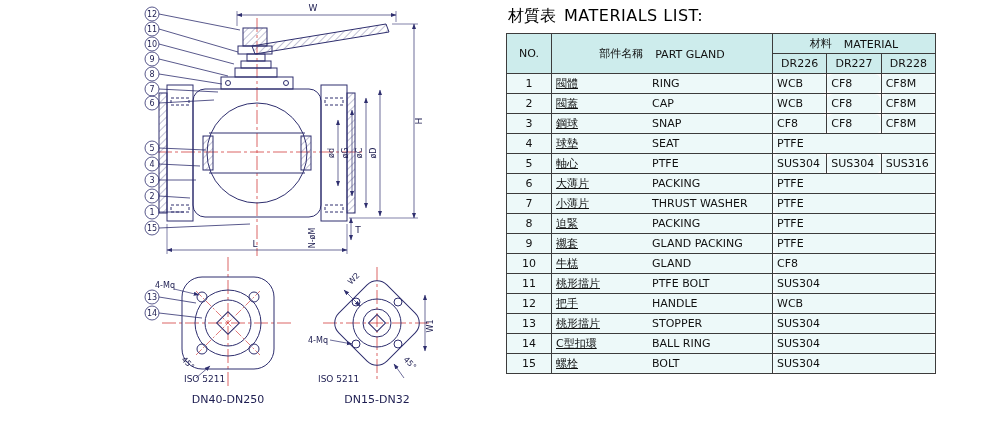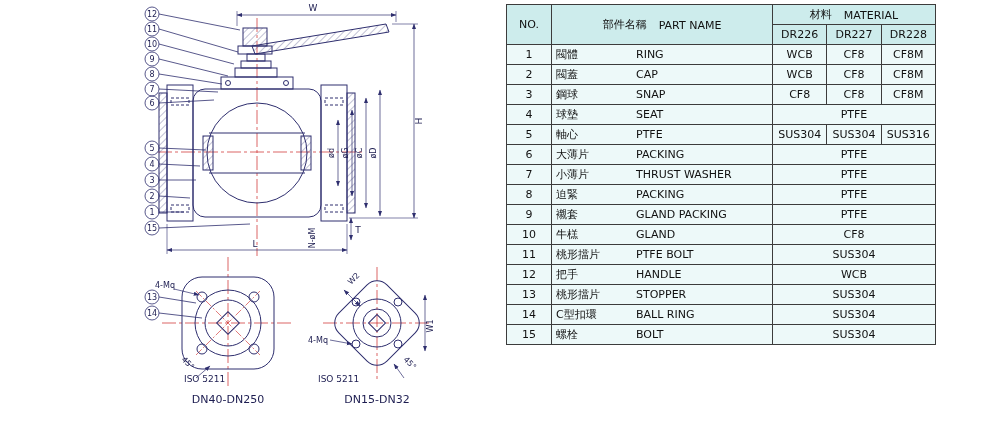--- a/index.html
+++ b/index.html
@@ -15,22 +15,22 @@
   table.mat th,table.mat td{border:1px solid #3c3c3c;padding:0 4px;height:19px;
        overflow:hidden;white-space:nowrap;}
   table.mat th{background:#cdecec;font-weight:normal;text-align:center;}
   table.mat td{background:#edf9f9;}
   th.no-col{width:36px;}
   th.name-col{width:212px;text-align:left;padding-left:10px;}
   th.g{width:56px;}
   th .hen{margin-left:12px;position:relative;top:1px;}
   td.c-no{text-align:center;}
   td.c-name{text-align:left;}
-  td.c-name .cn{display:inline-block;width:80px;}
-  td.c-mat{text-align:center;}
+  td.c-name .cn{display:inline-block;width:96px;text-decoration:underline;}
+  td.c-mat{border-radius:7px;}
 </style>
 </head>
 <body>
 
 <div class="stage">
 
   <svg class="diagram" width="505" height="428" viewBox="0 0 505 428">
     <defs>
       <pattern id="hatch" width="5" height="5" patternUnits="userSpaceOnUse" patternTransform="rotate(45)">
         <line x1="0" y1="0" x2="0" y2="5" stroke="#2e2e6e" stroke-width="0.6"></line>
@@ -194,26 +194,29 @@
     </g>
     <text x="351" y="285" font-size="8" transform="rotate(-45 351 285)">W2</text>
     <text x="308" y="343" font-size="8">4-Mq</text>
     <text x="403" y="360" font-size="8" transform="rotate(45 403 360)">45°</text>
     <text x="433" y="326" font-size="8" text-anchor="middle" transform="rotate(-90 433 326)">W1</text>
     <text x="318" y="382" font-size="9">ISO 5211</text>
     <text x="377" y="403" font-size="11" text-anchor="middle" fill="#111">DN15-DN32</text>
   </svg>
 
   <div class="right">
+    <div class="title">
+      <span class="cn">材質表</span><span class="en">MATERIALS LIST:</span>
+    </div>
     <table class="mat">
       <thead>
         <tr>
           <th rowspan="2" class="no-col">NO.</th>
           <th rowspan="2" class="name-col">
-            <span class="hcn">部件名稱</span><span class="hen">PART NAME</span>
+            <span class="hcn">部件名稱</span><span class="hen">PART GLAND</span>
           </th>
           <th colspan="3">
             <span class="hcn">材料</span><span class="hen">MATERIAL</span>
           </th>
         </tr>
         <tr>
           <th class="g">DR226</th>
           <th class="g">DR227</th>
           <th class="g">DR228</th>
         </tr>

